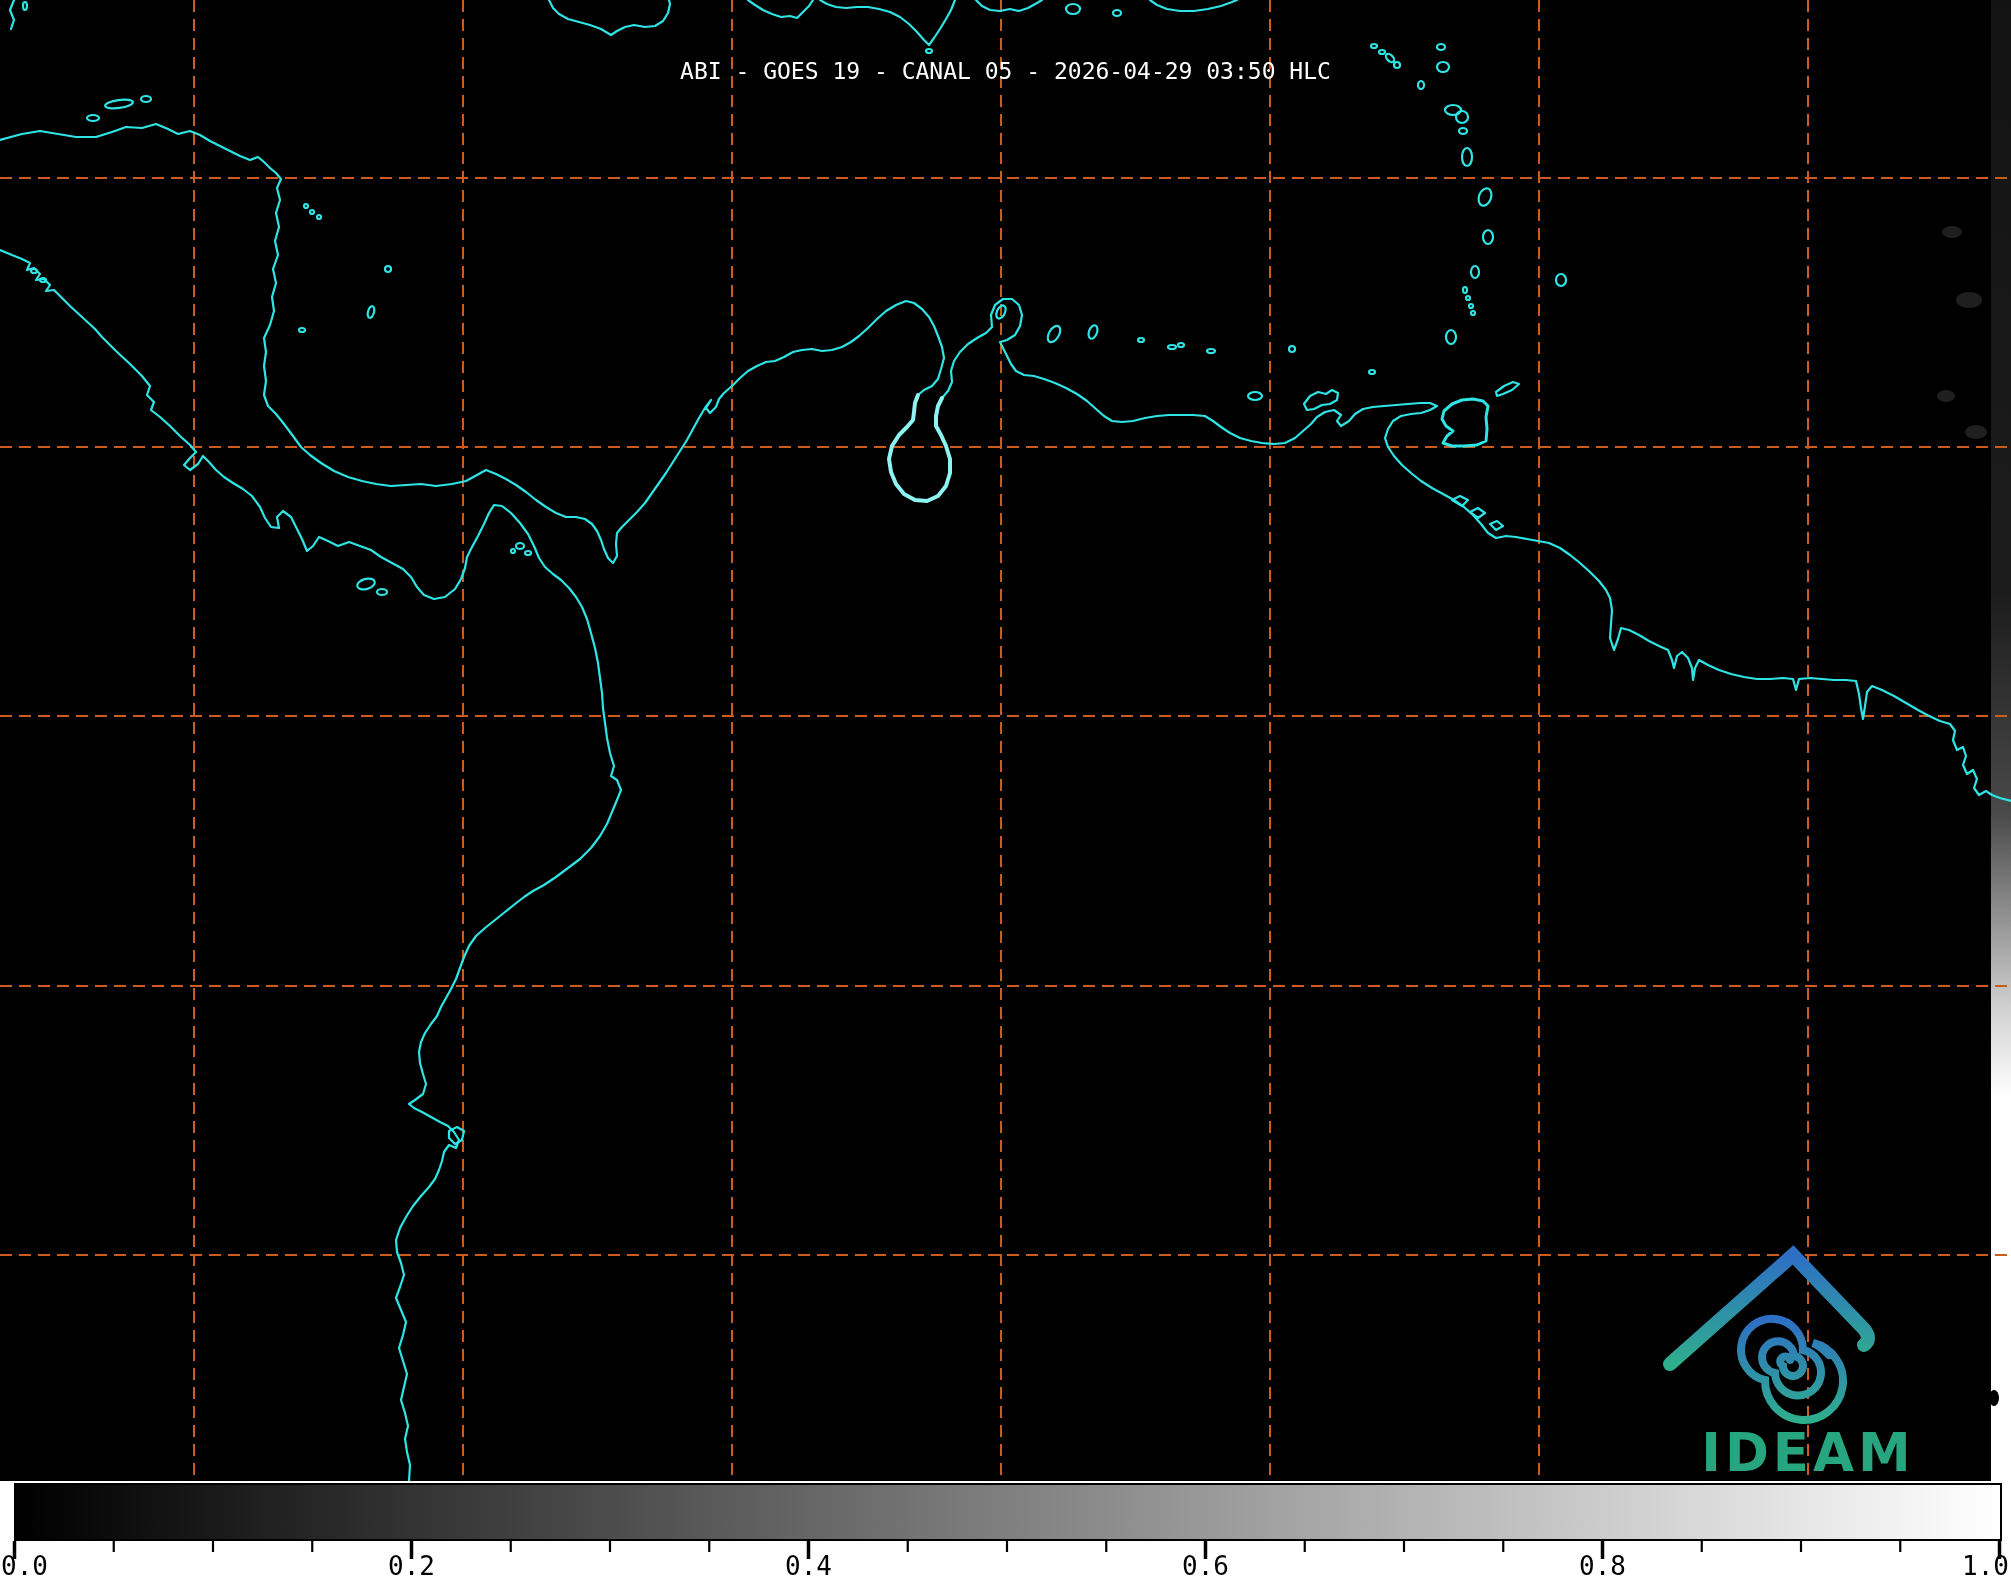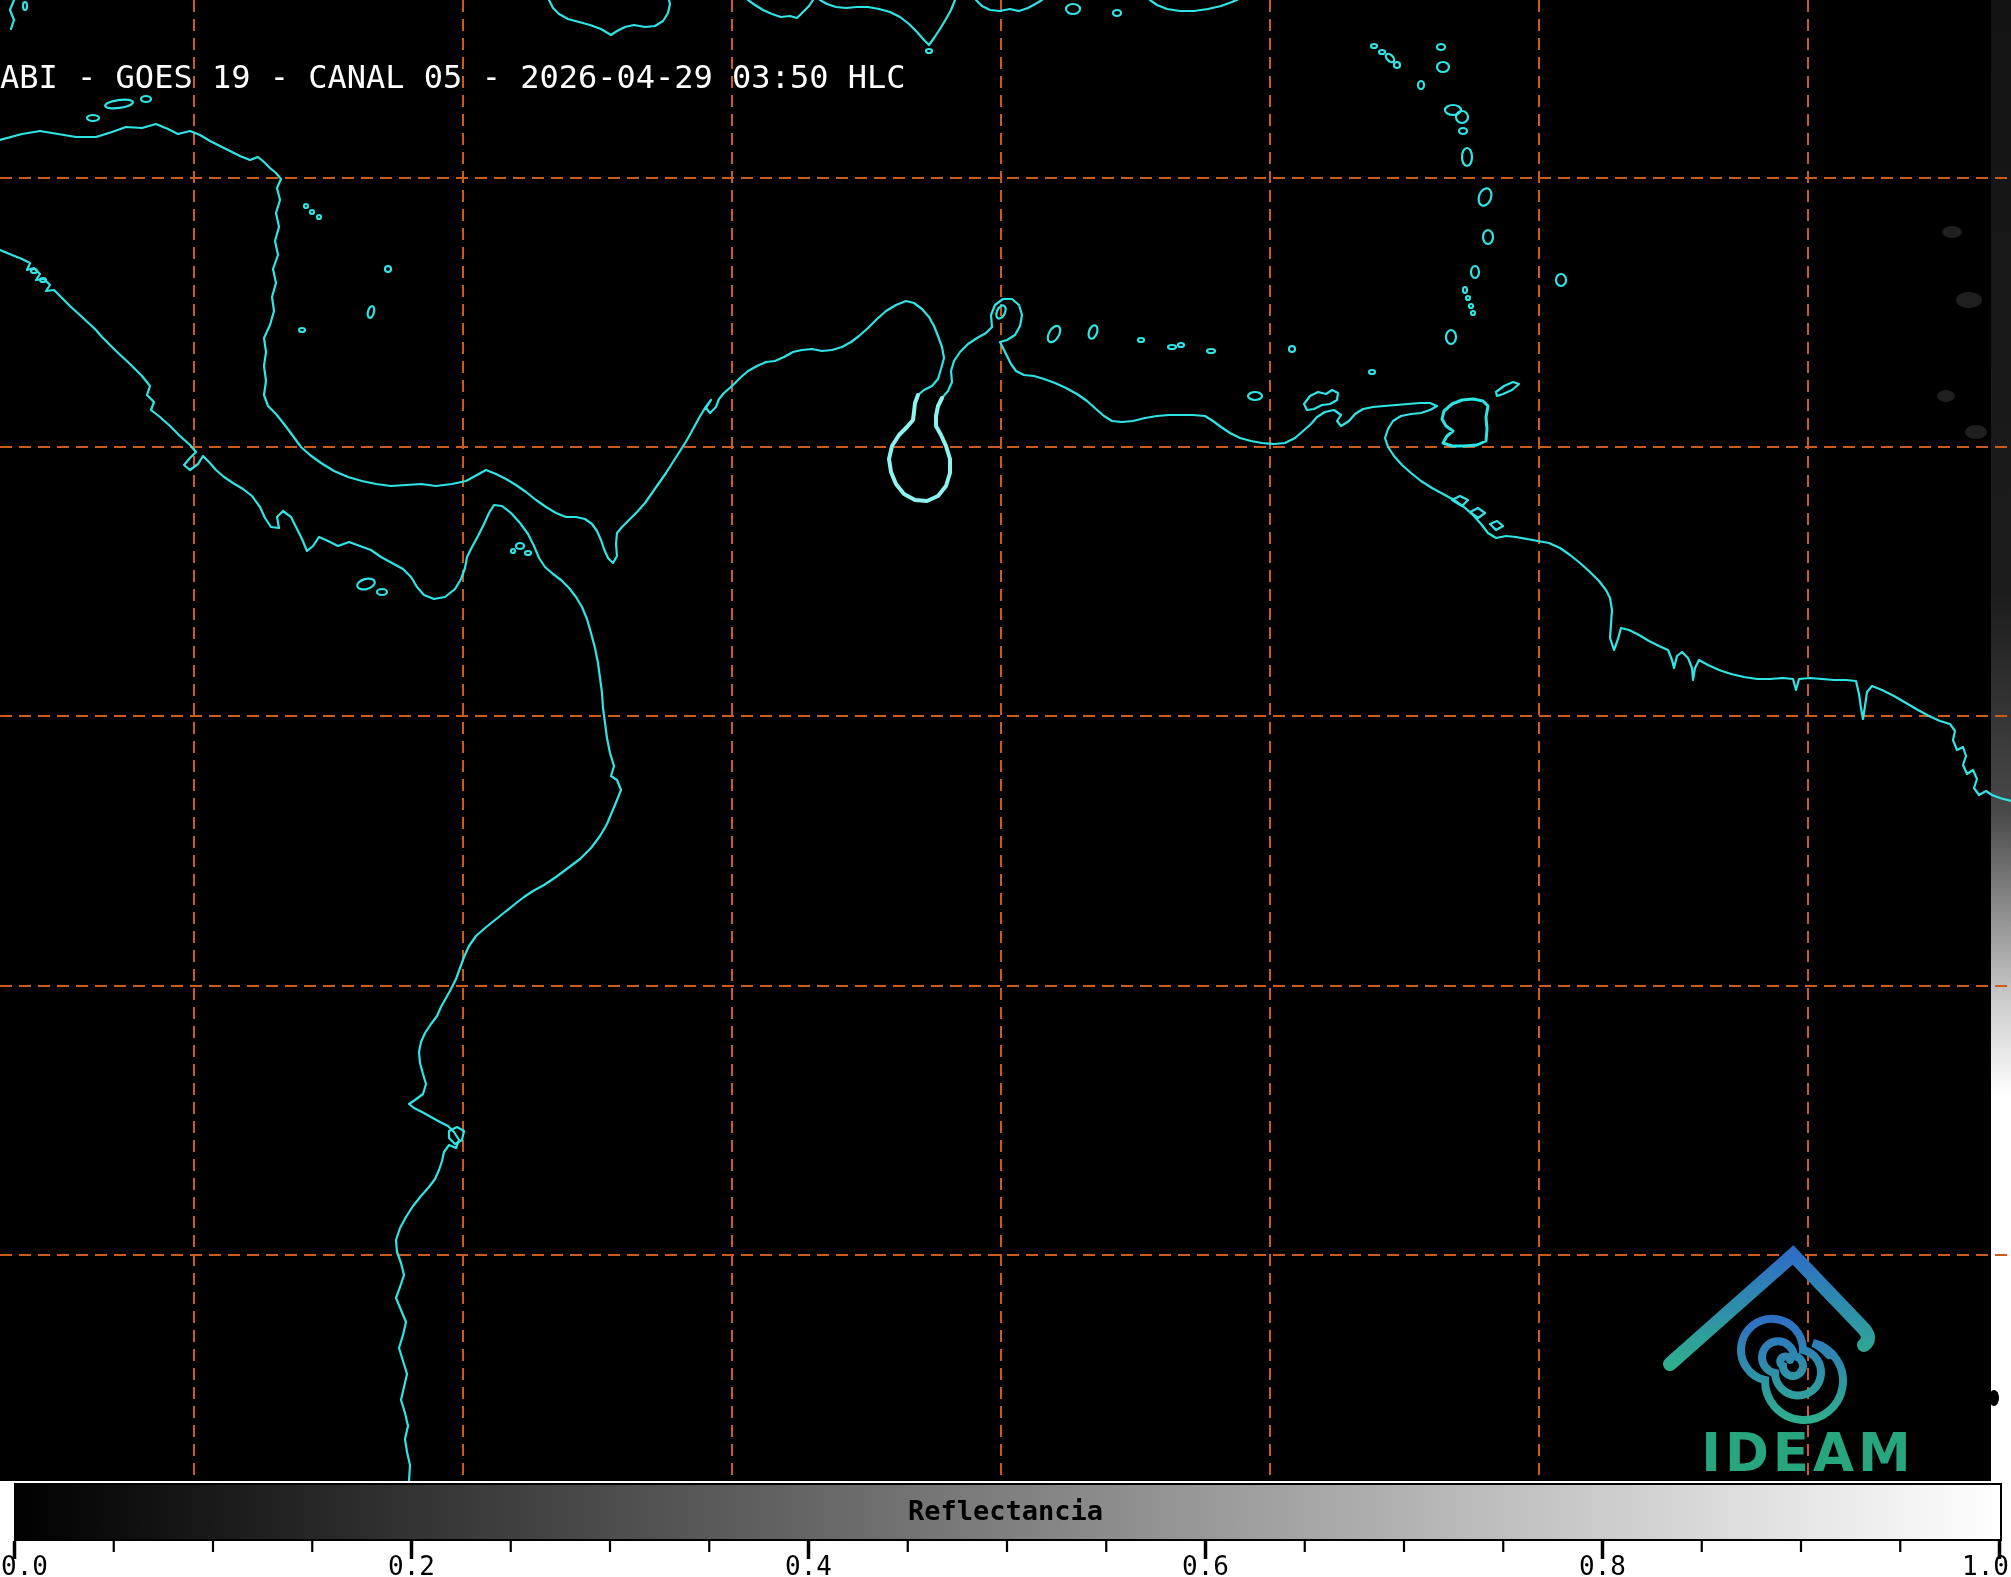--- a/index.html
+++ b/index.html
@@ -1,21 +1,21 @@
 <!DOCTYPE html>
 <html><head>
 <meta charset="utf-8">
 <style>
   html,body{margin:0;padding:0;background:#000;overflow:hidden;}
   #stage{position:relative;width:2011px;height:1577px;background:#000;
          font-family:"DejaVu Sans Mono", monospace;}
   #map{position:absolute;left:0;top:0;width:2011px;height:1481px;background:#000;}
   #map svg{position:absolute;left:0;top:0;}
-  #map-title{position:absolute;left:0;top:58px;width:2011px;
-             color:#ffffff;font-size:32px;letter-spacing:0px;white-space:pre;}
+  #map-title{position:absolute;left:0;top:58px;width:2011px;text-align:center;
+             color:#ffffff;font-size:23px;letter-spacing:0px;white-space:pre;}
   #footer{position:absolute;left:0;top:1481px;width:2011px;height:96px;background:#ffffff;}
   #colorbar{position:absolute;left:14px;top:2px;width:1984px;height:54px;
             border:2px solid #000;background:linear-gradient(to right,#000000,#ffffff);}
   #cbar-label{position:absolute;left:0;top:14px;width:2011px;text-align:center;
               color:#000;font-size:27px;font-weight:bold;}
   #axis{position:absolute;left:0;top:0;width:2011px;height:96px;}
   .tick-label{font-family:"DejaVu Sans Mono",monospace;font-size:26px;fill:#000;}
   #logo{position:absolute;left:1650px;top:1227px;}
   #logo text{font-family:"DejaVu Sans",sans-serif;font-weight:bold;font-size:53px;letter-spacing:4px;}
 </style>
@@ -156,21 +156,20 @@
         </g>
         <text x="158" y="244" text-anchor="middle" fill="#27a57e">IDEAM</text>
       </svg>
     </svg>
 
     <div id="map-title">ABI - GOES 19 - CANAL 05 - 2026-04-29 03:50 HLC</div>
   </div>
 
   <div id="footer">
     <div id="colorbar"></div>
-    <div id="cbar-label">Reflectancia</div>
     <svg id="axis" width="2011" height="96">
       <g id="axis-ticks" stroke="#000">
           <line x1="14.5" x2="14.5" y1="60" y2="78" stroke-width="3.5"></line>
           <line x1="113.75" x2="113.75" y1="60" y2="71" stroke-width="2.2"></line>
           <line x1="213" x2="213" y1="60" y2="71" stroke-width="2.2"></line>
           <line x1="312.25000000000006" x2="312.25000000000006" y1="60" y2="71" stroke-width="2.2"></line>
           <line x1="411.5" x2="411.5" y1="60" y2="78" stroke-width="3.5"></line>
           <line x1="510.75" x2="510.75" y1="60" y2="71" stroke-width="2.2"></line>
           <line x1="610.0000000000001" x2="610.0000000000001" y1="60" y2="71" stroke-width="2.2"></line>
           <line x1="709.2500000000001" x2="709.2500000000001" y1="60" y2="71" stroke-width="2.2"></line>

